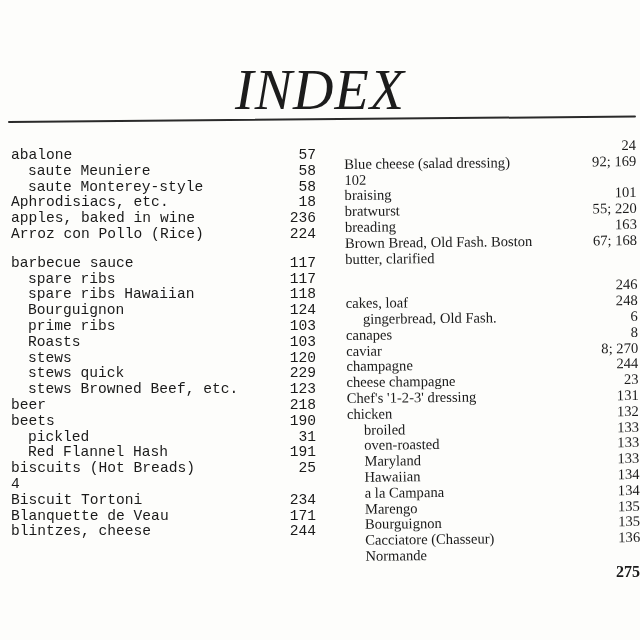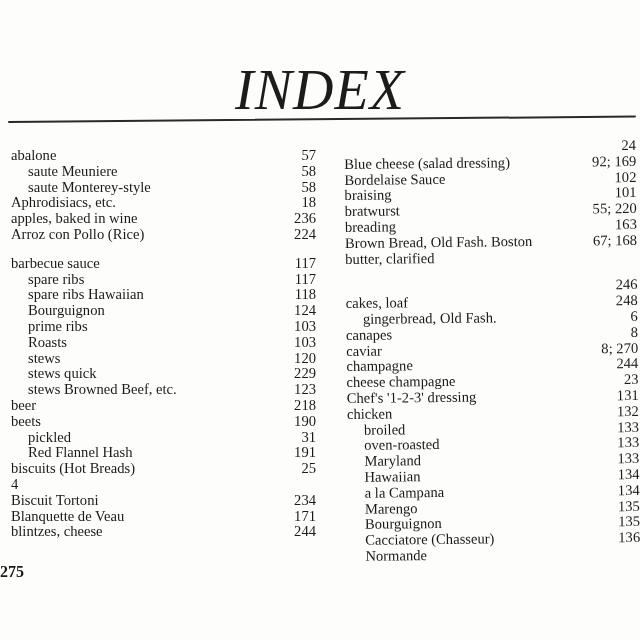--- a/index.html
+++ b/index.html
@@ -25,30 +25,30 @@
     transform: rotate(-0.5deg);
     transform-origin: left center;
     border-radius: 1px;
   }
   .col {
     position: absolute;
     font-family: "Liberation Serif", serif;
     font-size: 14.6px;
     line-height: 15.8px;
   }
-  .col-left { left: 11px; top: 148px; width: 305px; }
+  .col-left { left: 11px; top: 148px; width: 305px; font-family: Liberation Mono, monospace; }
   .col-right { left: 344px; top: 141px; width: 292px; transform: rotate(-0.6deg); transform-origin: left top; }
   .entry { display: flex; justify-content: space-between; white-space: nowrap; }
   .entry.sub .term { padding-left: 17px; }
   .entry.gap { margin-top: 13px; }
   .term { }
   .page { text-align: right; }
   .page-number {
     position: absolute; left: 0; width: 640px; top: 563px;
-    text-align: left;
+    text-align: right;
     font-family: "Liberation Serif", serif;
     font-weight: bold;
     font-size: 16px;
   }
 </style>
 </head>
 <body>
 
 <div class="title">INDEX</div>
 <div class="rule"></div>
@@ -153,21 +153,20 @@
 <div class="col col-right" id="col-right">
     <div class="entry">
       <span class="term"></span>
       <span class="page">24</span>
     </div>
     <div class="entry">
       <span class="term">Blue cheese (salad dressing)</span>
       <span class="page">92; 169</span>
     </div>
     <div class="entry">
-      <span class="term">Bordelaise Sauce</span>
       <span class="page">102</span>
     </div>
     <div class="entry">
       <span class="term">braising</span>
       <span class="page">101</span>
     </div>
     <div class="entry">
       <span class="term">bratwurst</span>
       <span class="page">55; 220</span>
     </div>

